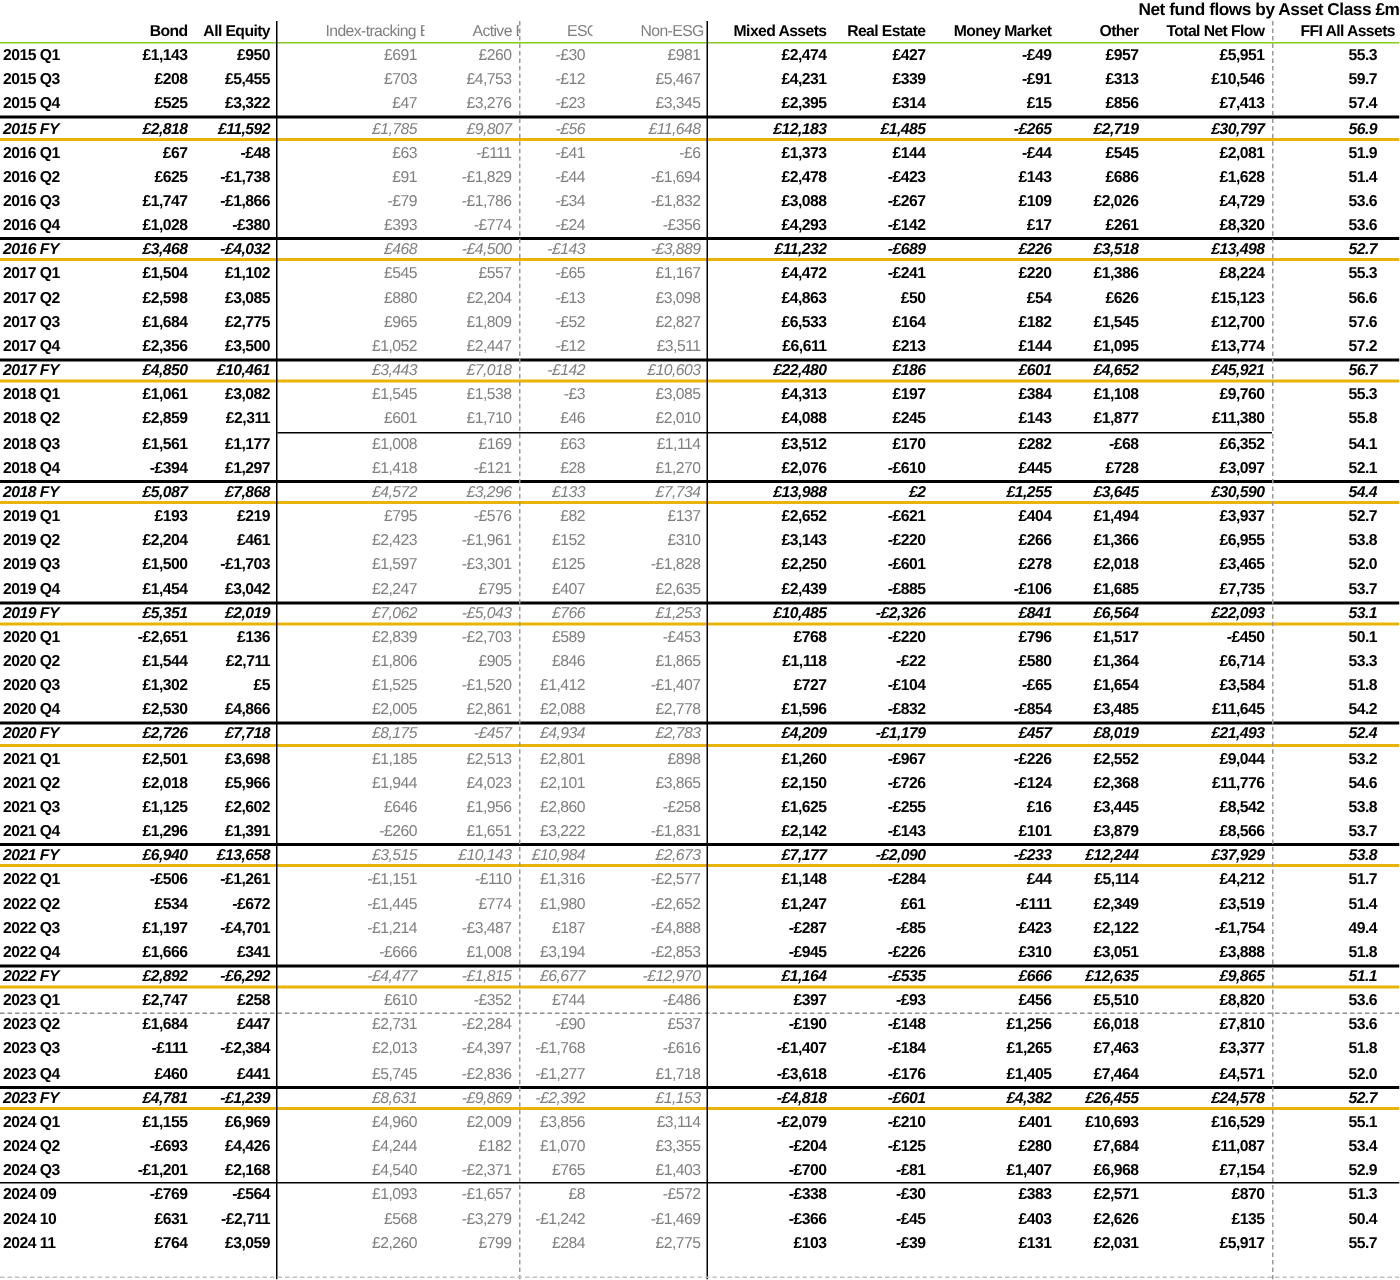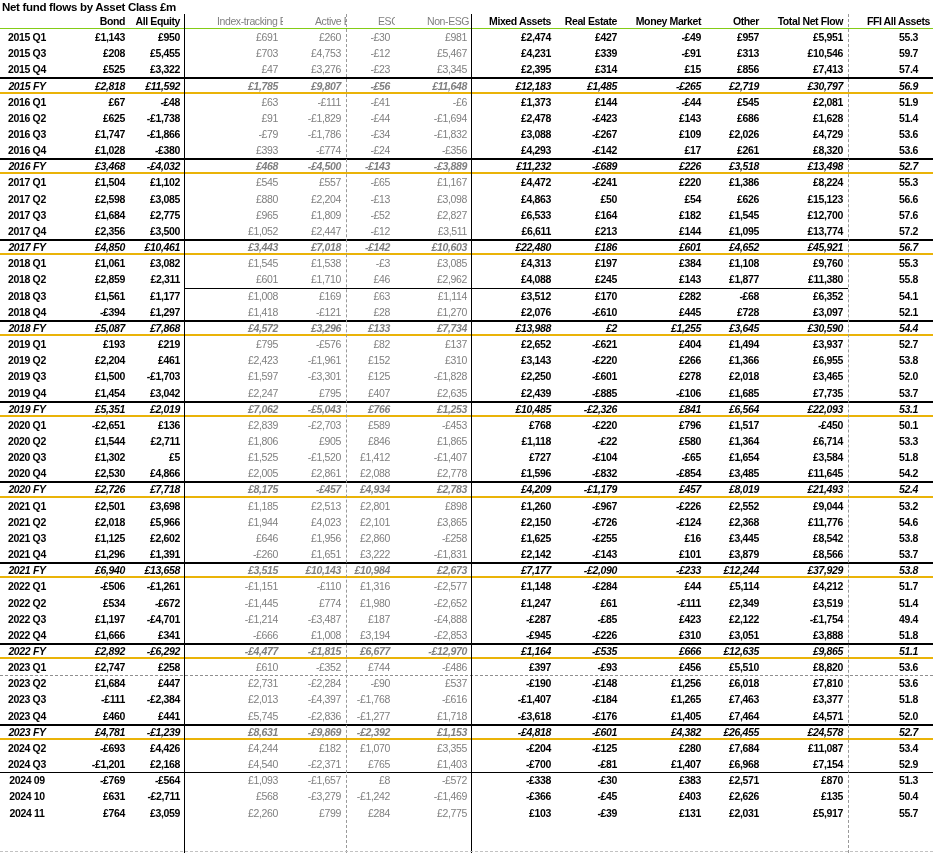--- a/index.html
+++ b/index.html
@@ -1,33 +1,33 @@
 <!DOCTYPE html>
 <html><head>
 <meta charset="utf-8">
 <style>
   * { margin:0; padding:0; box-sizing:border-box; }
   html,body { width:933px; height:853px; background:#ffffff; overflow:hidden; }
   body { font-family:"Liberation Sans", sans-serif; color:#000; }
   .sheet { position:relative; width:933px; height:853px; background:#fff; }
-  .title { height:14px; line-height:14px; font-size:11.5px; font-weight:700; letter-spacing:-0.3px; padding-left:2px; }
+  .title { height:14px; line-height:14px; font-size:11.5px; font-weight:700; letter-spacing:-0.3px; padding-left:2px;text-align:right; }
   .grid-row { display:grid; grid-template-columns:57px 73px 55px 98px 63px 49px 77px 84px 66px 84px 58px 84px 85px; align-items:center; }
   .header-row { height:15px; border-bottom:1px solid #84cc16; }
   .hcell { font-size:10.5px; font-weight:700; letter-spacing:-0.4px; text-align:right; padding-right:5px; white-space:nowrap; overflow:hidden; }
   .hcell.gray { color:#7f7f7f; font-weight:400; text-align:left; padding-left:4px; padding-right:0;margin-left:28px; }
   .hcell.ffi { padding-right:3px; }
   .rows { position:relative; }
   .row { height:16.157px; position:relative; }
   .cell { font-size:10.5px; font-weight:700; letter-spacing:-0.35px; text-align:right; padding-right:5px; white-space:nowrap; }
-  .cell.label { text-align:center; padding-left:2px; }
+  .cell.label { text-align:left; padding-left:2px; }
   .cell.gray { color:#7f7f7f; font-weight:400; }
   .cell.ffi { padding-right:15px; }
   .row.fy { border-top:2px solid #000; border-bottom:2px solid #eab308; }
   .row.fy .cell { font-style:italic; }
-  .row.fy .cell.gray { font-weight:700; }
+  .row.fy .cell.gray { font-weight:400; }
   .row.rule-partial::after { content:""; position:absolute; left:185px; right:85px; bottom:-1px; border-bottom:1px solid #000; }
   .row.rule-dashed::after  { content:""; position:absolute; left:0; right:0; bottom:-1px; border-bottom:1px dashed #8f8f8f; }
   .row.rule-solid::after   { content:""; position:absolute; left:0; right:0; bottom:-1px; border-bottom:1px solid #000; }
   .vline { position:absolute; top:14px; bottom:0; width:0; }
   .vline.solid  { border-left:1px solid #000; }
   .vline.dashed { border-left:1px dashed #999999; }
   .vline.v1 { left:184px; } .vline.v2 { left:471px; }
   .vline.v3 { left:346px; } .vline.v4 { left:848px; }
   .bottom-faint { position:absolute; left:0; right:0; bottom:1px; border-bottom:1px dashed #c2c2c2; }
 </style>
@@ -277,21 +277,21 @@
         <div class="cell">£9,760</div>
         <div class="cell ffi">55.3</div>
       </div>
       <div class="grid-row row rule-partial">
         <div class="cell label">2018 Q2</div>
         <div class="cell">£2,859</div>
         <div class="cell">£2,311</div>
         <div class="cell gray">£601</div>
         <div class="cell gray">£1,710</div>
         <div class="cell gray">£46</div>
-        <div class="cell gray">£2,962</div>
+        <div class="cell gray">£2,010</div>
         <div class="cell">£4,088</div>
         <div class="cell">£245</div>
         <div class="cell">£143</div>
         <div class="cell">£1,877</div>
         <div class="cell">£11,380</div>
         <div class="cell ffi">55.8</div>
       </div>
       <div class="grid-row row">
         <div class="cell label">2018 Q3</div>
         <div class="cell">£1,561</div>
@@ -706,20 +706,35 @@
         <div class="cell gray">-£2,392</div>
         <div class="cell gray">£1,153</div>
         <div class="cell">-£4,818</div>
         <div class="cell">-£601</div>
         <div class="cell">£4,382</div>
         <div class="cell">£26,455</div>
         <div class="cell">£24,578</div>
         <div class="cell ffi">52.7</div>
       </div>
       <div class="grid-row row">
+        <div class="cell label">2024 Q1</div>
+        <div class="cell">£1,155</div>
+        <div class="cell">£6,969</div>
+        <div class="cell gray">£4,960</div>
+        <div class="cell gray">£2,009</div>
+        <div class="cell gray">£3,856</div>
+        <div class="cell gray">£3,114</div>
+        <div class="cell">-£2,079</div>
+        <div class="cell">-£210</div>
+        <div class="cell">£401</div>
+        <div class="cell">£10,693</div>
+        <div class="cell">£16,529</div>
+        <div class="cell ffi">55.1</div>
+      </div>
+      <div class="grid-row row">
         <div class="cell label">2024 Q2</div>
         <div class="cell">-£693</div>
         <div class="cell">£4,426</div>
         <div class="cell gray">£4,244</div>
         <div class="cell gray">£182</div>
         <div class="cell gray">£1,070</div>
         <div class="cell gray">£3,355</div>
         <div class="cell">-£204</div>
         <div class="cell">-£125</div>
         <div class="cell">£280</div>

